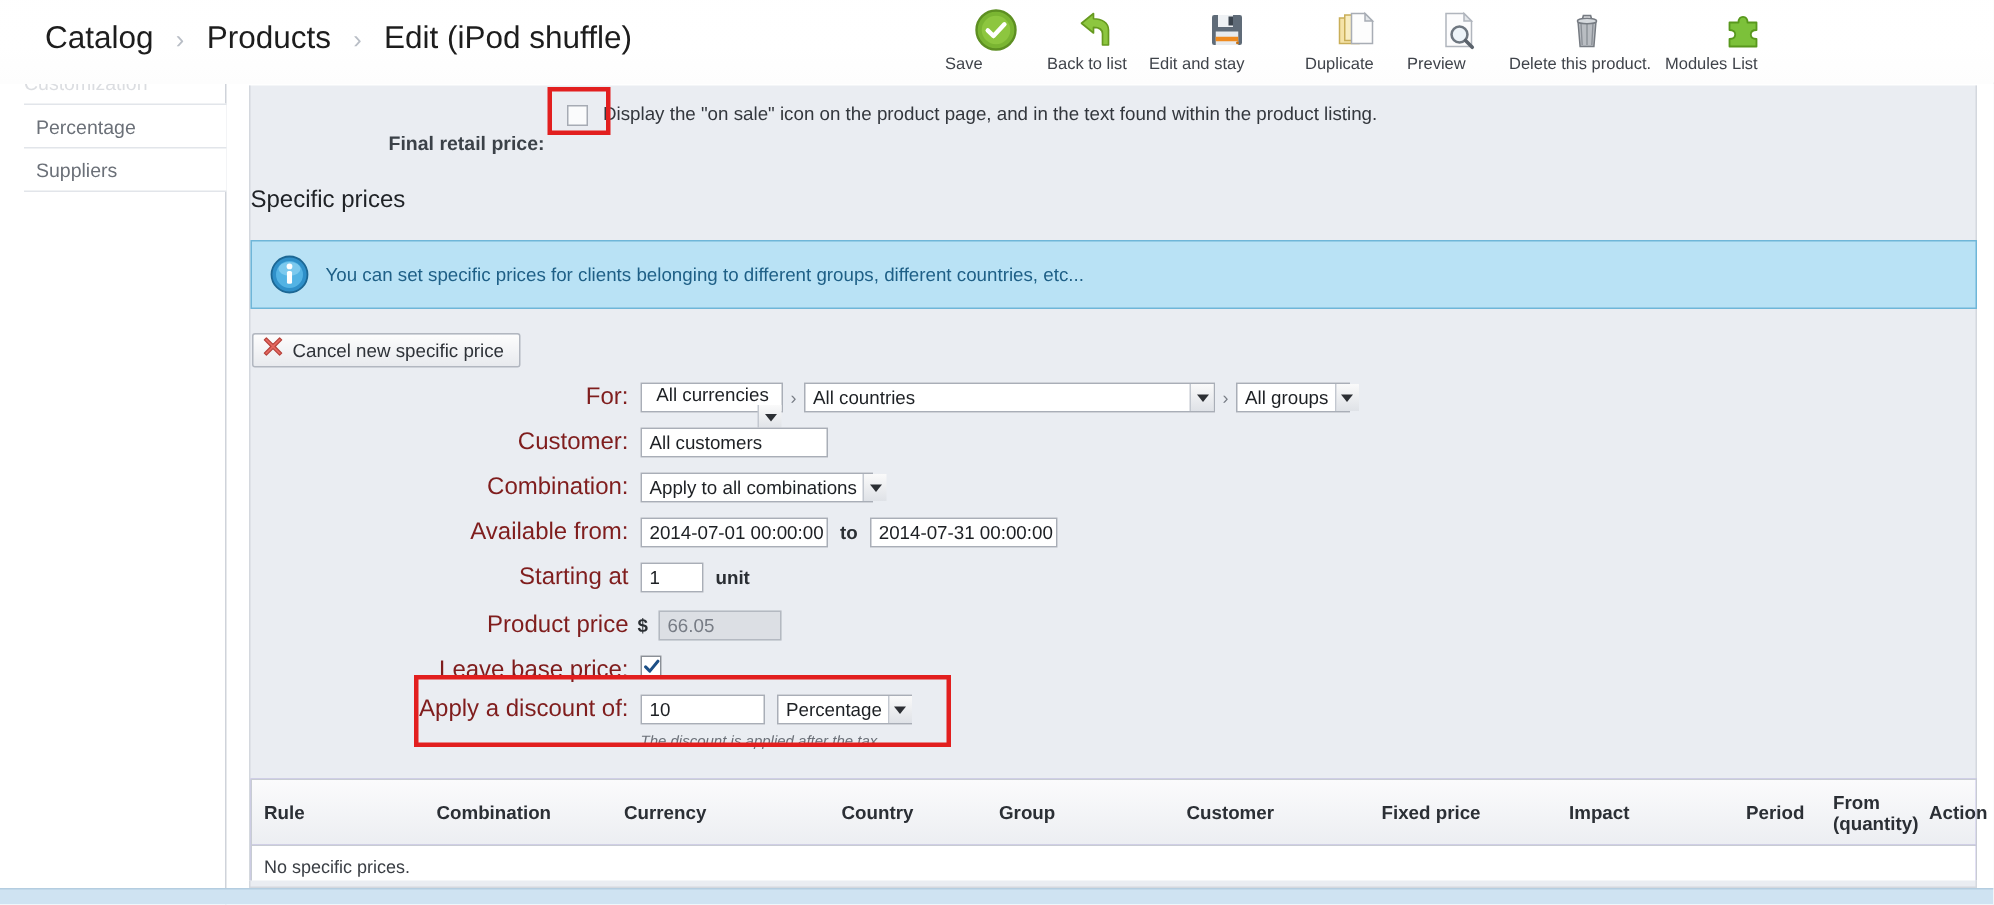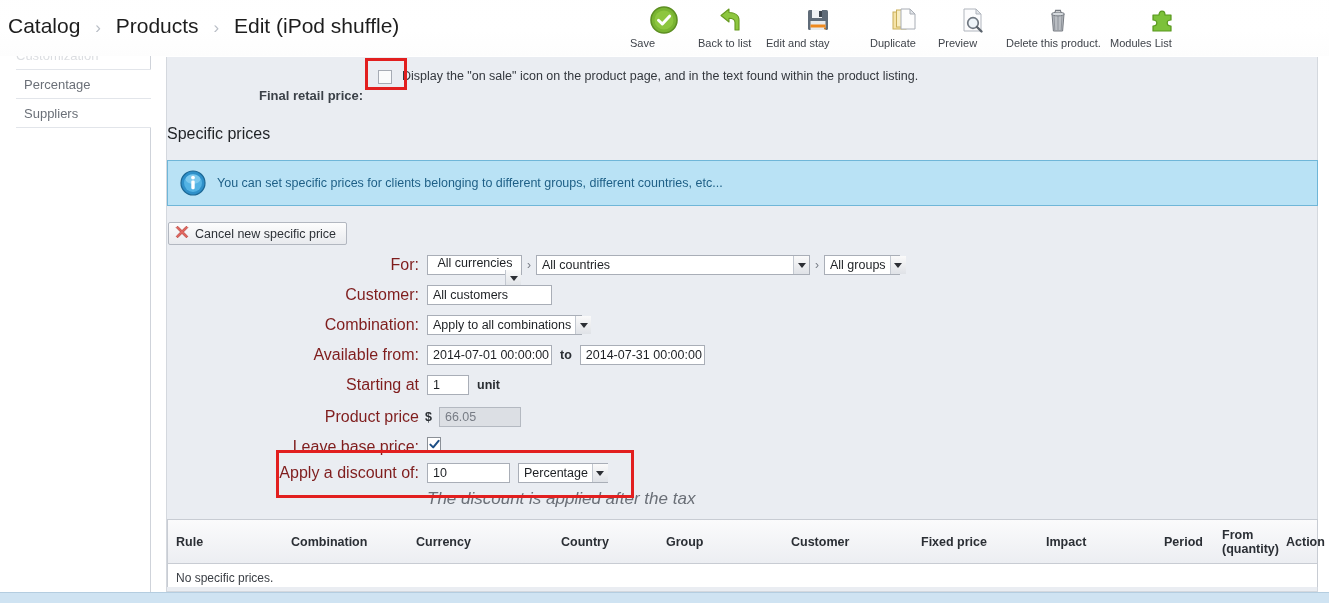--- a/index.html
+++ b/index.html
@@ -41,21 +41,21 @@
   
   .header {
     position: absolute; left: 0; top: 0; width: 1329px; height: 56px;
     background: #fdfdfd; border-bottom: 1px solid #c9ced6; z-index: 40;
   }
   .header-fade {
     position:absolute; left:0; top:0; width:1329px; height:56px;
     background: linear-gradient(to bottom, rgba(255,255,255,.86) 0%, rgba(255,255,255,.97) 55%, #fdfdfd 100%);
   }
   .breadcrumb {
-    position: absolute; left: 8px; top: 14px; z-index: 3;
+    position: absolute; left: 30px; top: 14px; z-index: 3;
     font-size: 21px; color: #1d1d1d; white-space: nowrap;
   }
   .crumb { cursor: pointer; }
   .crumb-sep { color: #b9bec6; font-size: 17px; margin: 0 9px; }
   .crumb-current { color:#1d1d1d; }
 
   
   .toolbar {
     position: absolute; left: 630px; top: 2px; height: 54px; z-index: 3;
     display: flex; align-items: flex-start;
@@ -136,21 +136,21 @@
   }
   .txt.disabled { background: #dcdfe4; color: #777c85; border-color:#b4b9c1; }
   .plain { font-size: 12.5px; color: #2a2e33; font-weight: bold; margin-left: 8px; }
 
   .cb-checked {
     width: 14px; height: 14px; border: 1px solid #8b9097; background: #fff;
     display: inline-flex; align-items: center; justify-content: center;
   }
 
   .hint {
-    position: absolute; left: 260px; font-size: 17px; color: #6a6f77;
+    position: absolute; left: 260px; font-size: 10px; color: #6a6f77;
     font-style: italic;
   }
 
   
   .red-box { position: absolute; border: 3px solid #e21f1f; z-index: 30; pointer-events: none; }
 
   
   .tbl {
     position: absolute; left: 0px; top: 462px; width: 1151px;
     border: 1px solid #c8ccd3; background: #c4b5fd;

